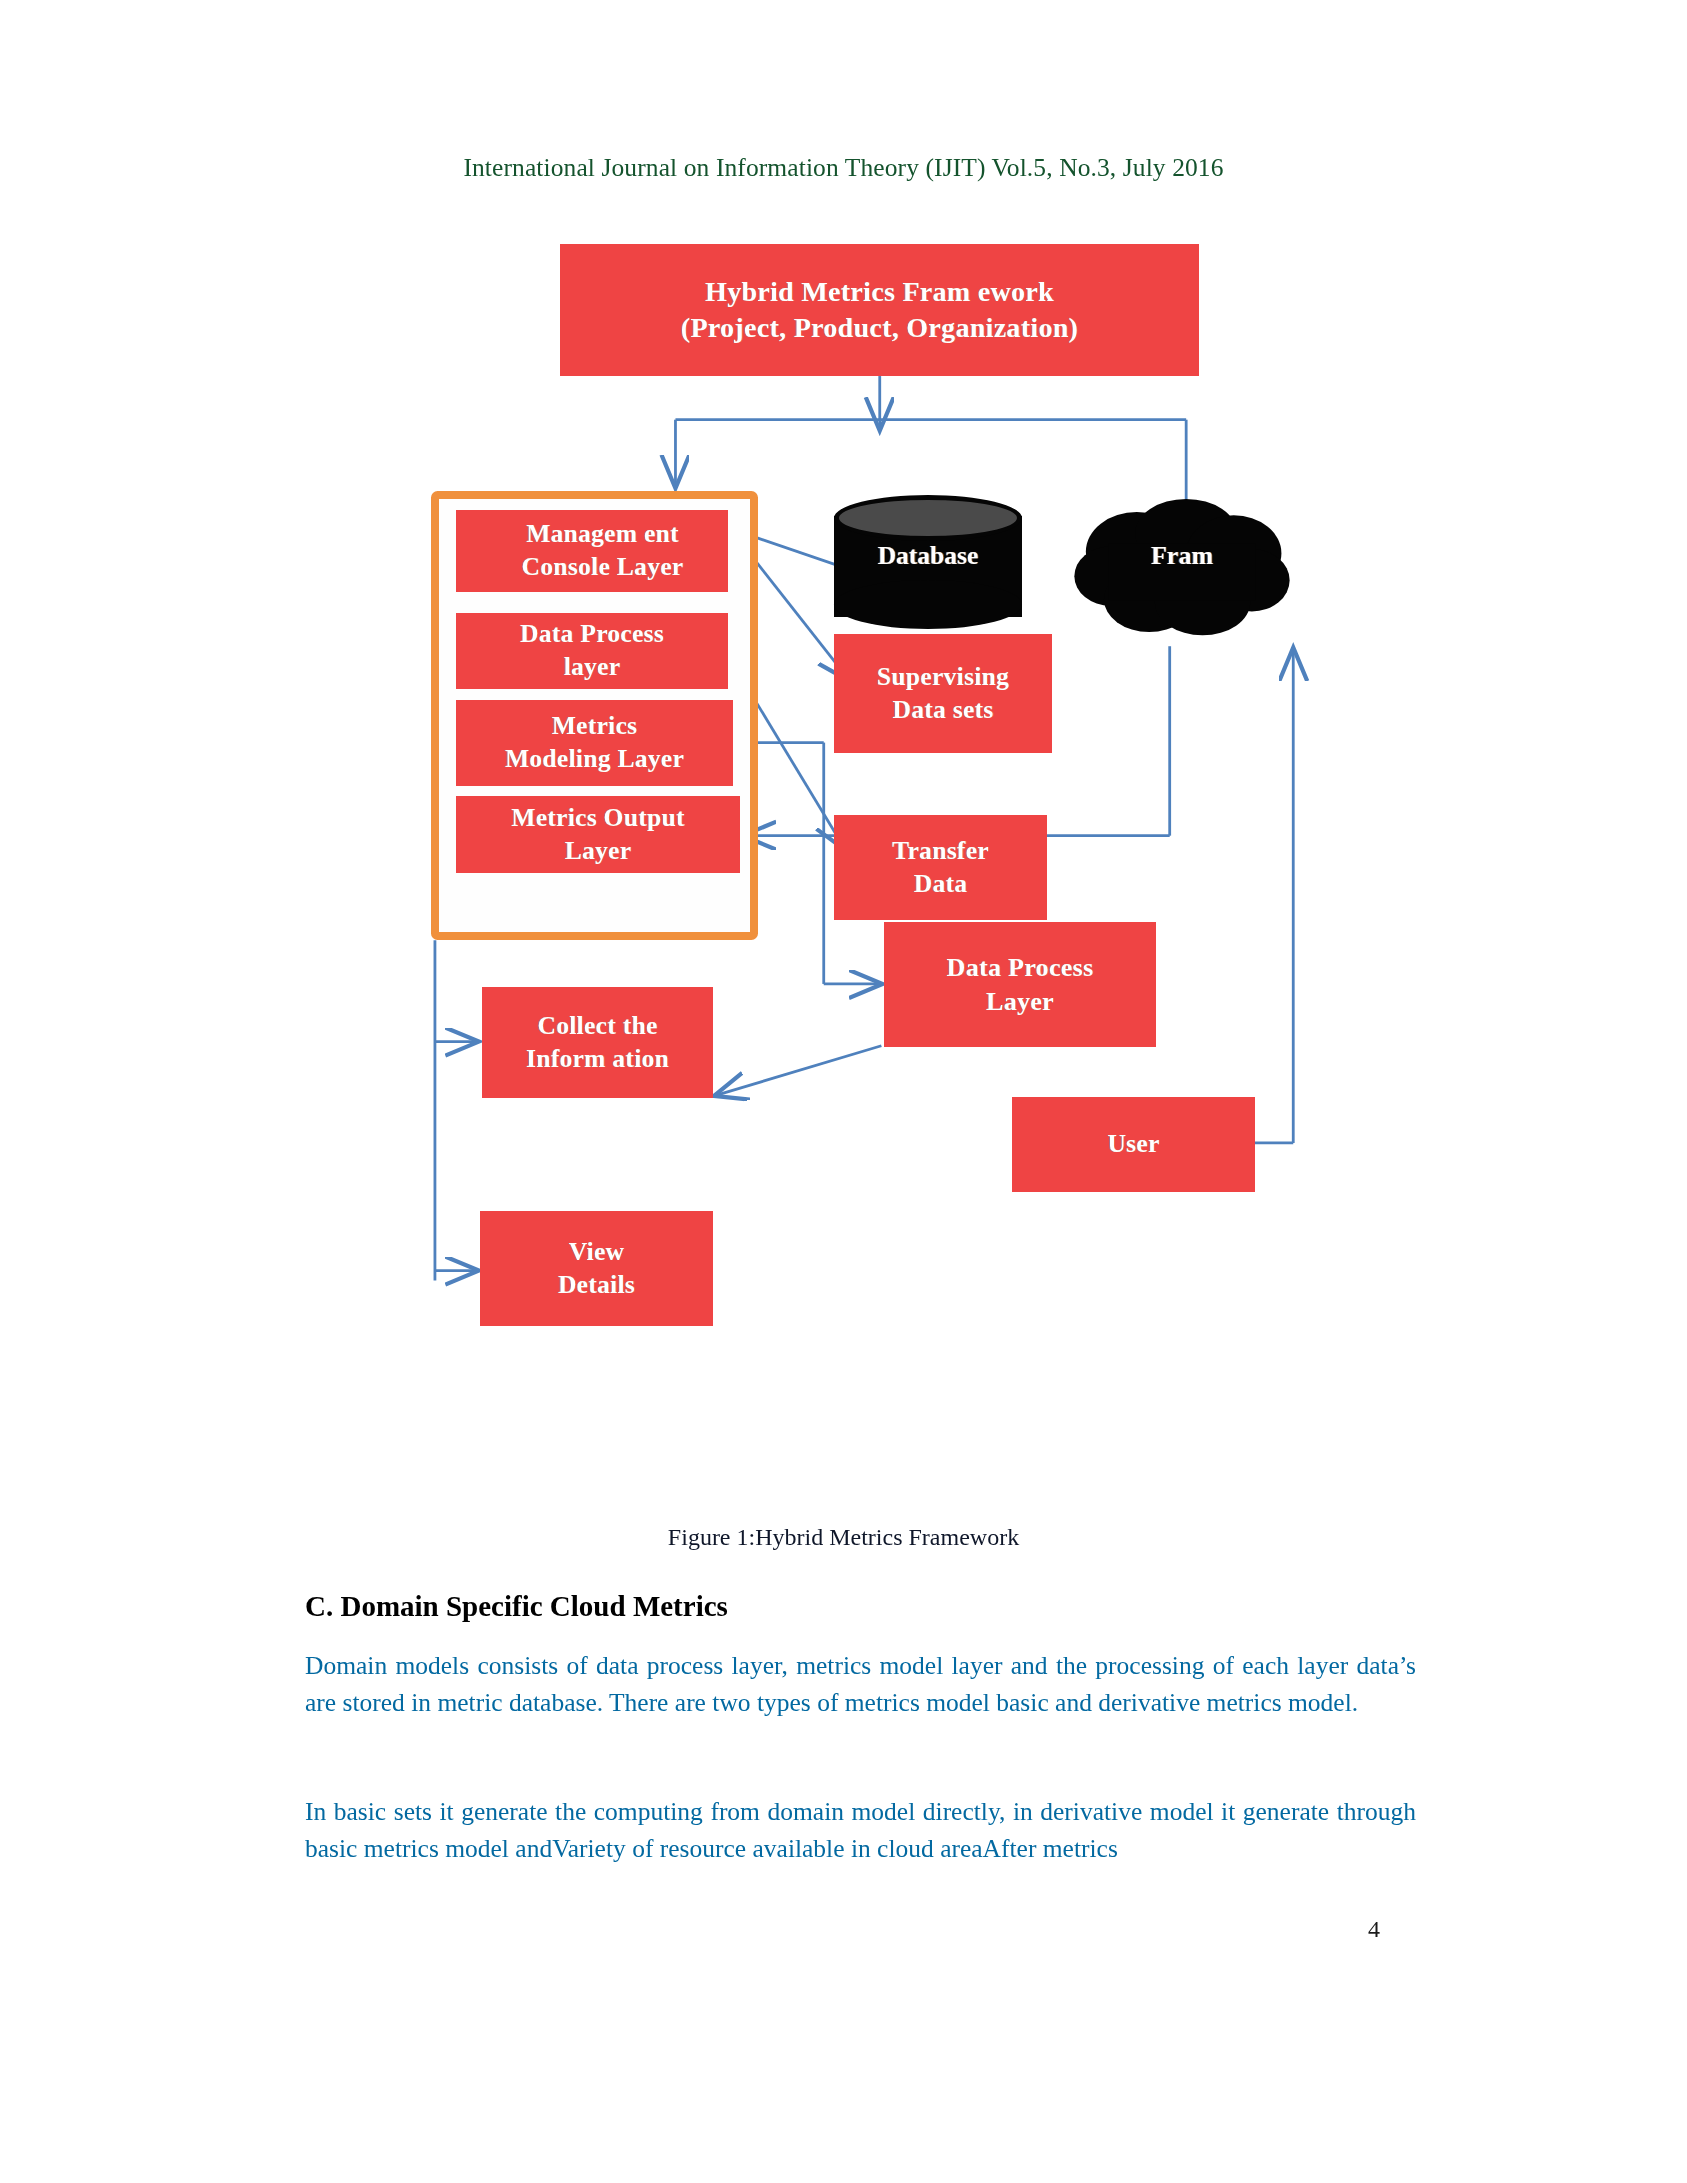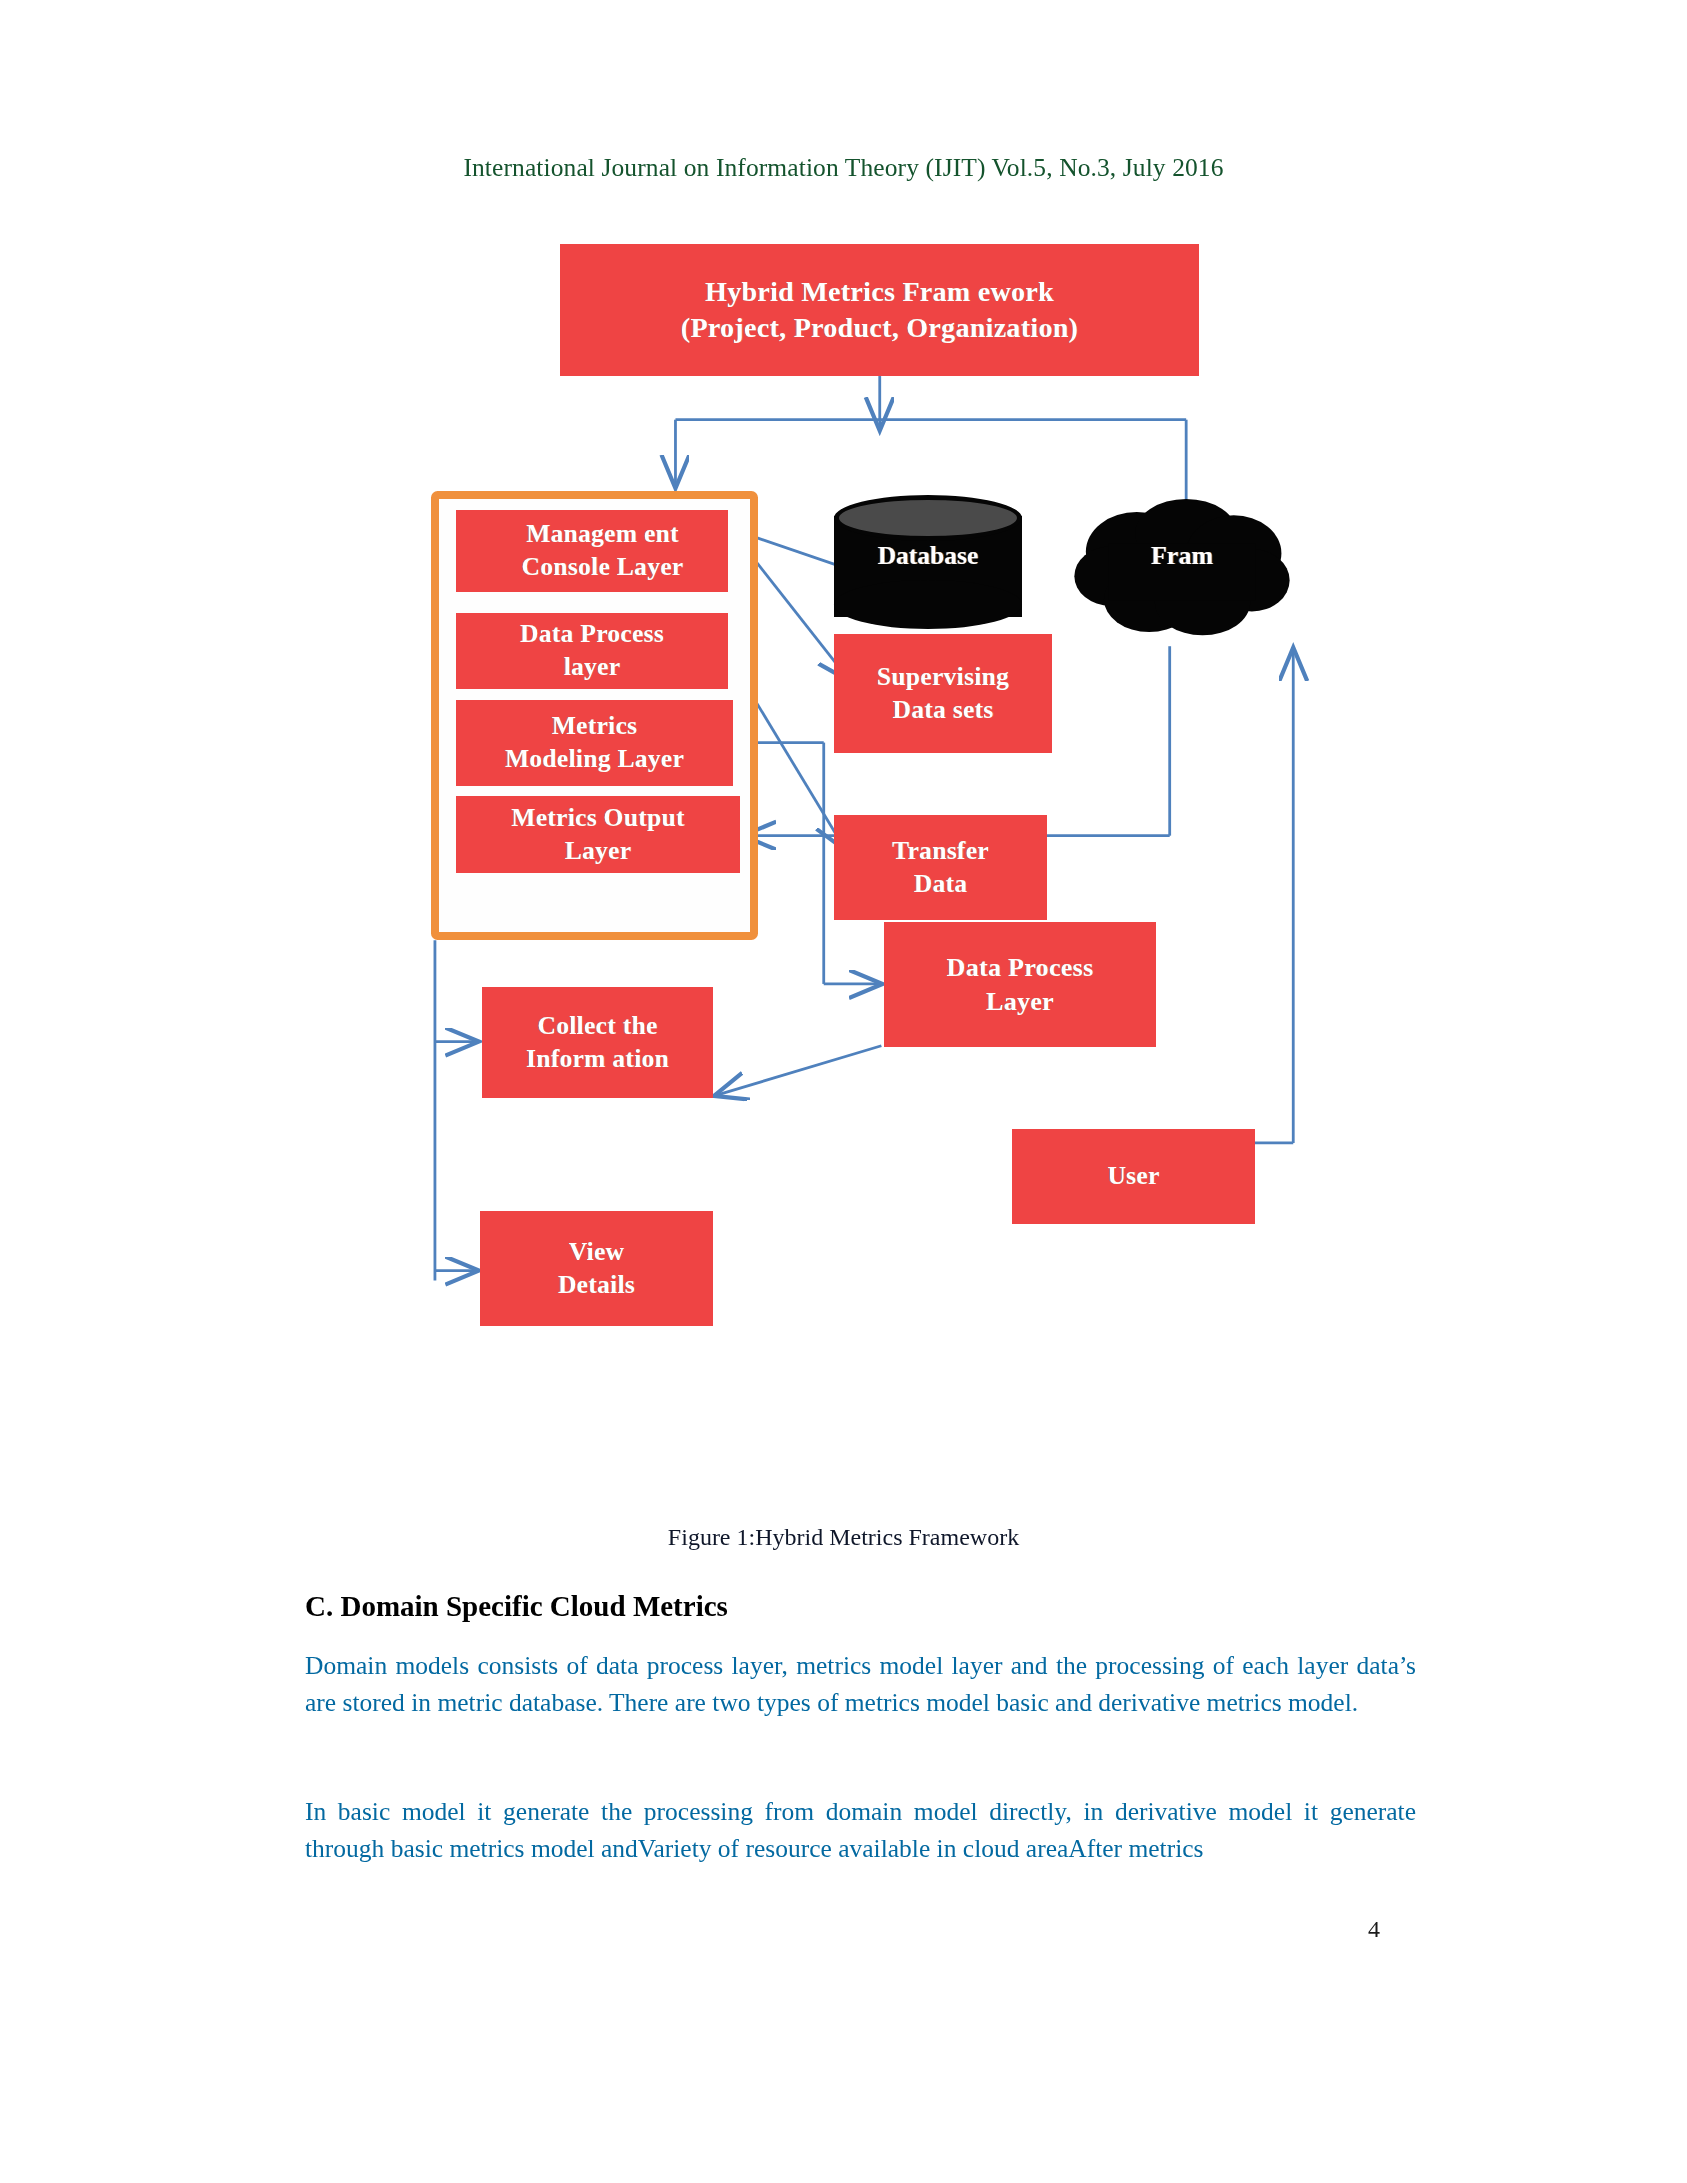--- a/index.html
+++ b/index.html
@@ -72,21 +72,21 @@
 
   #node-top       { left: 560px;  top: 22px;   width: 639px; height: 132px; font-size: 28px; }
   #node-mgmt      { left: 456px;  top: 288px;  width: 272px; height: 82px; font-size: 25.5px; padding-left: 21px; }
   #node-dataproc  { left: 456px;  top: 391px;  width: 272px; height: 76px;  font-size: 25.5px; }
   #node-metmodel  { left: 456px;  top: 478px;  width: 277px; height: 86px; font-size: 25.5px; }
   #node-metout    { left: 456px;  top: 574px;  width: 284px; height: 77px;  font-size: 25.5px; }
   #node-superv    { left: 834px; top: 412px;  width: 218px; height: 119px; font-size: 25.5px; }
   #node-transfer  { left: 834px; top: 593px;  width: 213px; height: 105px; font-size: 25.5px; }
   #node-dpl2      { left: 884px; top: 700px;  width: 272px; height: 125px; font-size: 26px; }
   #node-collect   { left: 482px;  top: 765px;  width: 231px; height: 111px; font-size: 25.5px; }
-  #node-user      { left: 1012px; top: 875px; width: 243px; height: 95px; font-size: 25.5px; margin-top: 32px; }
+  #node-user      { left: 1012px; top: 875px; width: 243px; height: 95px; font-size: 25.5px; }
   #node-view      { left: 480px;  top: 989px; width: 233px; height: 115px; font-size: 25.5px; }
 
   
   .cylinder {
     position: absolute;
     left: 834px;
     top: 276px;
     width: 188px;
     height: 136px;
     z-index: 3;
@@ -285,15 +285,15 @@
   <div class="node" id="node-collect" style="white-space:pre-line">Collect the
 Inform ation</div>
   <div class="node" id="node-user" style="white-space:pre-line">User</div>
   <div class="node" id="node-view" style="white-space:pre-line">View
 Details</div>
 </div>
 
 <div class="caption">Figure 1:Hybrid Metrics Framework</div>
 <div class="section-heading">C. Domain Specific Cloud Metrics</div>
 <div class="body-para" id="para-1">Domain models consists of data process layer, metrics model layer and the processing of each layer data’s are stored in metric database. There are two types of metrics model basic and derivative metrics model.</div>
-<div class="body-para" id="para-2">In basic model it generate the processing from domain model directly, in derivative model it generate through basic metrics model andVariety of resource available in cloud areaAfter metrics</div>
+<div class="body-para" id="para-2">In basic sets it generate the computing from domain model directly, in derivative model it generate through basic metrics model andVariety of resource available in cloud areaAfter metrics</div>
 <div class="page-number">4</div>
 
 
 </body></html>

